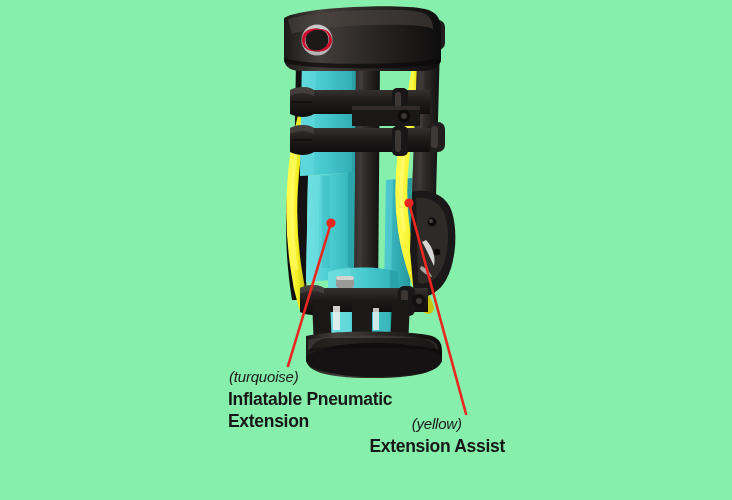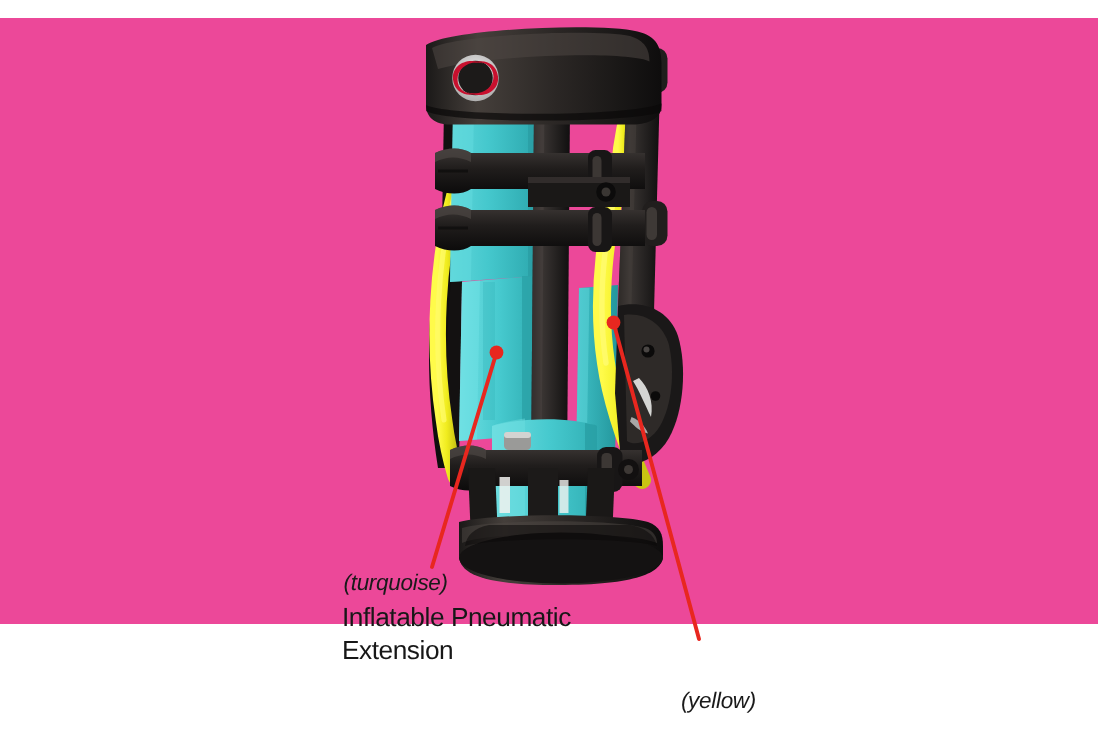--- a/index.html
+++ b/index.html
@@ -3,48 +3,48 @@
 <meta charset="utf-8">
 <style>
   html,body{margin:0;padding:0;}
   body{
     width:732px;height:500px;
     background:#ffffff;
     font-family:"Liberation Sans", sans-serif;
     overflow:hidden;
     position:relative;
   }
-  #stage{position:absolute;left:0;top:12px;width:732px;height:404px;background:#ec4899;}
+  #stage{position:absolute;left:0;top:0;width:732px;height:500px;background:#86efac;}
   svg.figure{position:absolute;left:0;top:0;width:732px;height:500px;display:block;}
 
   .callout-block{position:absolute;}
 
   .qualifier{
     font-style:italic;
     font-weight:400;
     font-size:15px;
     color:#1a1a1a;
     letter-spacing:-0.2px;
     white-space:nowrap;
     line-height:1.15;
   }
   .callout-title{
-    font-weight:normal;
+    font-weight:bold;
     font-size:17.5px;
     color:#171717;
     letter-spacing:-0.3px;
     line-height:1.22;
     white-space:nowrap;
   }
 
   #callout-turquoise{left:228px;top:368px;text-align:left;}
   #callout-turquoise .qualifier{margin-left:1px;}
   #callout-turquoise .callout-title{margin-top:4px;}
 
-  #callout-yellow{right:227px;top:415px;text-align:center;margin-top:32px;}
+  #callout-yellow{right:227px;top:415px;text-align:center;}
   #callout-yellow .qualifier{margin-right:1px;}
   #callout-yellow .callout-title{margin-top:4px;}
 </style>
 </head>
 <body>
 
 <div id="stage">
 
   <svg class="figure" viewBox="0 0 732 500" aria-hidden="true">
     <defs>
@@ -250,16 +250,17 @@
     <div class="qualifier">(turquoise)</div>
     <div class="callout-title">
       <div>Inflatable Pneumatic</div>
       <div>Extension</div>
     </div>
   </div>
 
   <div class="callout-block" id="callout-yellow">
     <div class="qualifier">(yellow)</div>
     <div class="callout-title">
+      <div>Extension Assist</div>
     </div>
   </div>
 
 </div>
 
 </body></html>

